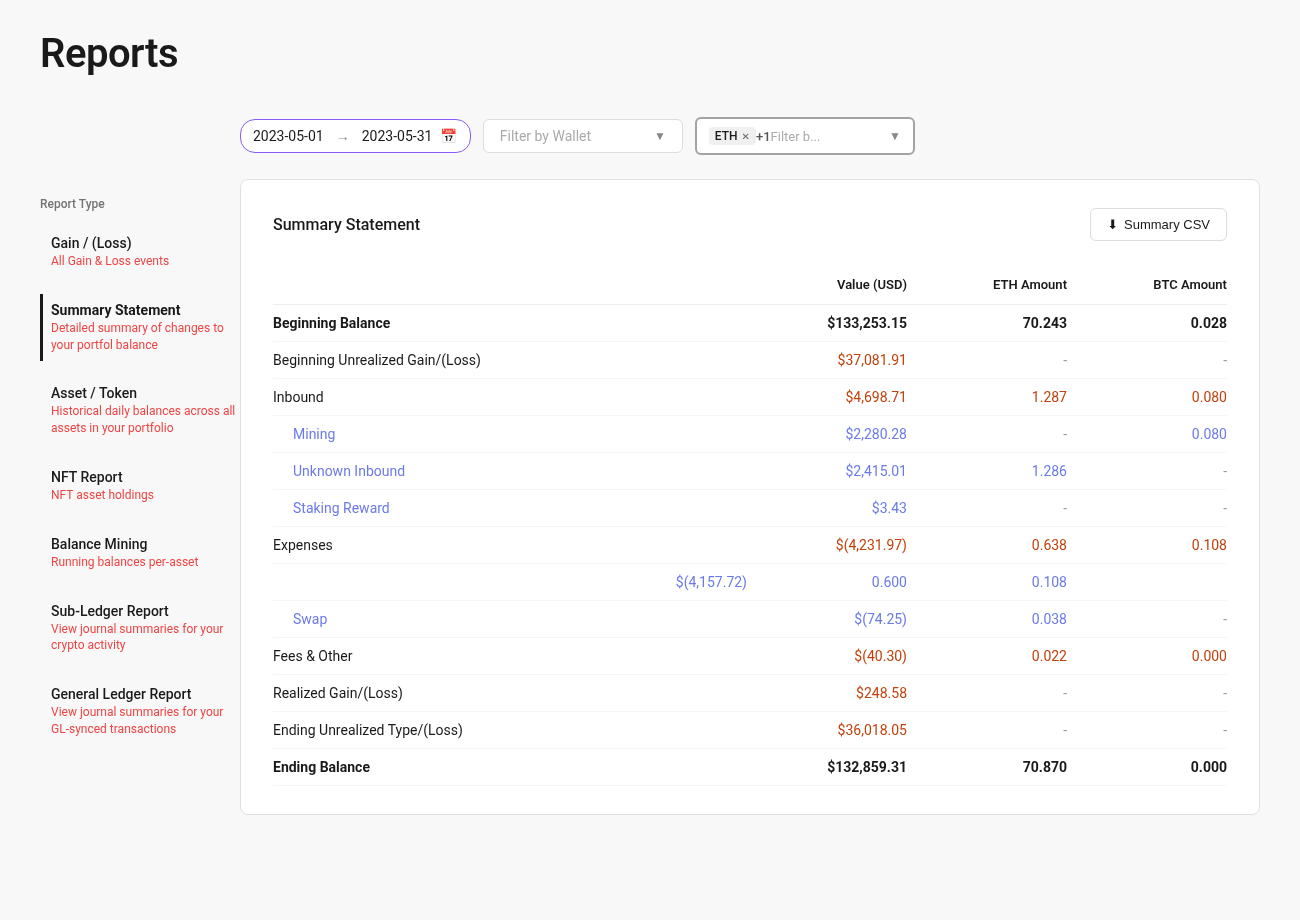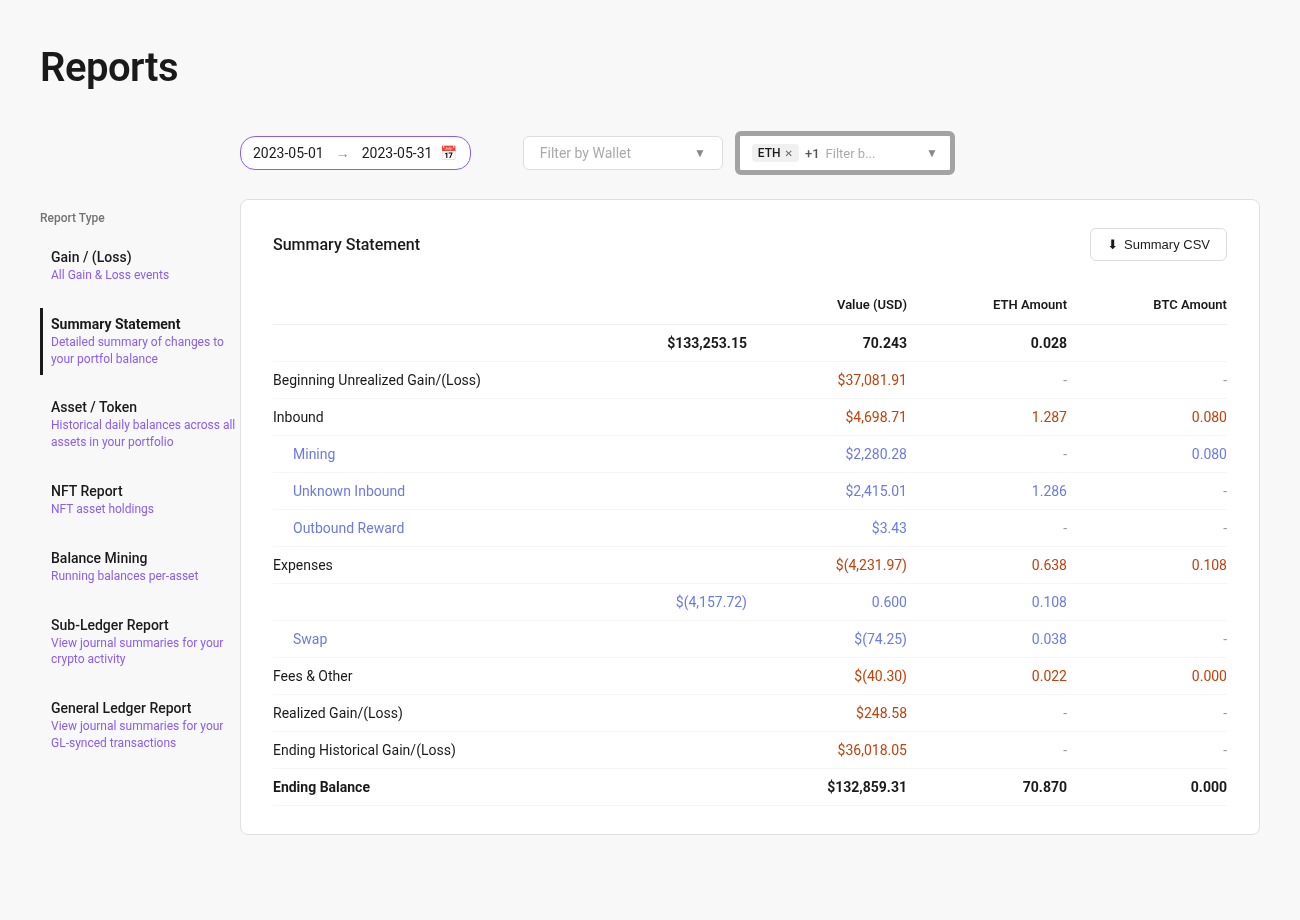--- a/index.html
+++ b/index.html
@@ -6,21 +6,21 @@
     body {
       font-family: -apple-system, BlinkMacSystemFont, 'Segoe UI', Roboto, sans-serif;
       background: #f8f8f8;
       color: #1a1a1a;
       font-size: 14px;
       min-height: 920px;
       width: 1300px;
     }
 
     .page-wrapper {
-      padding: 44px 40px;
+      padding: 30px 40px;
     }
 
     .page-title {
       font-size: 40px;
       font-weight: 600;
       color: #1a1a1a;
       margin-bottom: 40px;
       letter-spacing: -0.5px;
     }
 
@@ -62,21 +62,21 @@
       color: #1a1a1a;
       margin-bottom: 2px;
     }
 
     .sidebar-item.active .sidebar-item-title {
       font-weight: 700;
     }
 
     .sidebar-item-desc {
       font-size: 12px;
-      color: #8b5cf6;
+      color: #ef4444;
       line-height: 1.4;
     }
 
     
     .content-area {
       flex: 1;
       min-width: 0;
     }
 
     
@@ -116,28 +116,26 @@
       gap: 8px;
       border: 1px solid #ddd;
       border-radius: 6px;
       padding: 8px 16px;
       background: #fff;
       cursor: pointer;
       font-size: 14px;
       color: #aaa;
       min-width: 200px;
       justify-content: space-between;
-      margin-left: 40px;
     }
 
     .asset-filter {
       display: flex;
       align-items: center;
-      gap: 6px;
-      border: 5px solid #a3a3a3;
+      border: 2px solid #a3a3a3;
       border-radius: 6px;
       padding: 8px 12px;
       background: #fff;
       cursor: pointer;
       font-size: 14px;
       color: #1a1a1a;
       min-width: 220px;
     }
 
     .asset-tag {
@@ -355,20 +353,21 @@
 
         <div class="summary-table">
           <div class="table-header-row">
             <div class="col-header"></div>
             <div class="col-header">Value (USD)</div>
             <div class="col-header">ETH Amount</div>
             <div class="col-header">BTC Amount</div>
           </div>
           <div id="table-rows-container">
               <div class="table-row bold-row">
+    <div class="row-label">Beginning Balance</div>
     <div class="row-val">$133,253.15</div>
     <div class="row-val">70.243</div>
     <div class="row-val">0.028</div>
   </div>
               <div class="table-row">
     <div class="row-label">Beginning Unrealized Gain/(Loss)</div>
     <div class="row-val">$37,081.91</div>
     <div class="row-val muted">-</div>
     <div class="row-val muted">-</div>
   </div>
@@ -384,21 +383,21 @@
     <div class="row-val muted">-</div>
     <div class="row-val link-style">0.080</div>
   </div>
               <div class="table-row sub-row">
     <div class="row-label link-style">Unknown Inbound</div>
     <div class="row-val link-style">$2,415.01</div>
     <div class="row-val link-style">1.286</div>
     <div class="row-val muted">-</div>
   </div>
               <div class="table-row sub-row">
-    <div class="row-label link-style">Outbound Reward</div>
+    <div class="row-label link-style">Staking Reward</div>
     <div class="row-val link-style">$3.43</div>
     <div class="row-val muted">-</div>
     <div class="row-val muted">-</div>
   </div>
               <div class="table-row">
     <div class="row-label">Expenses</div>
     <div class="row-val">$(4,231.97)</div>
     <div class="row-val">0.638</div>
     <div class="row-val">0.108</div>
   </div>
@@ -419,21 +418,21 @@
     <div class="row-val">0.022</div>
     <div class="row-val">0.000</div>
   </div>
               <div class="table-row">
     <div class="row-label">Realized Gain/(Loss)</div>
     <div class="row-val">$248.58</div>
     <div class="row-val muted">-</div>
     <div class="row-val muted">-</div>
   </div>
               <div class="table-row">
-    <div class="row-label">Ending Historical Gain/(Loss)</div>
+    <div class="row-label">Ending Unrealized Type/(Loss)</div>
     <div class="row-val">$36,018.05</div>
     <div class="row-val muted">-</div>
     <div class="row-val muted">-</div>
   </div>
               <div class="table-row bold-row">
     <div class="row-label">Ending Balance</div>
     <div class="row-val">$132,859.31</div>
     <div class="row-val">70.870</div>
     <div class="row-val">0.000</div>
   </div>

